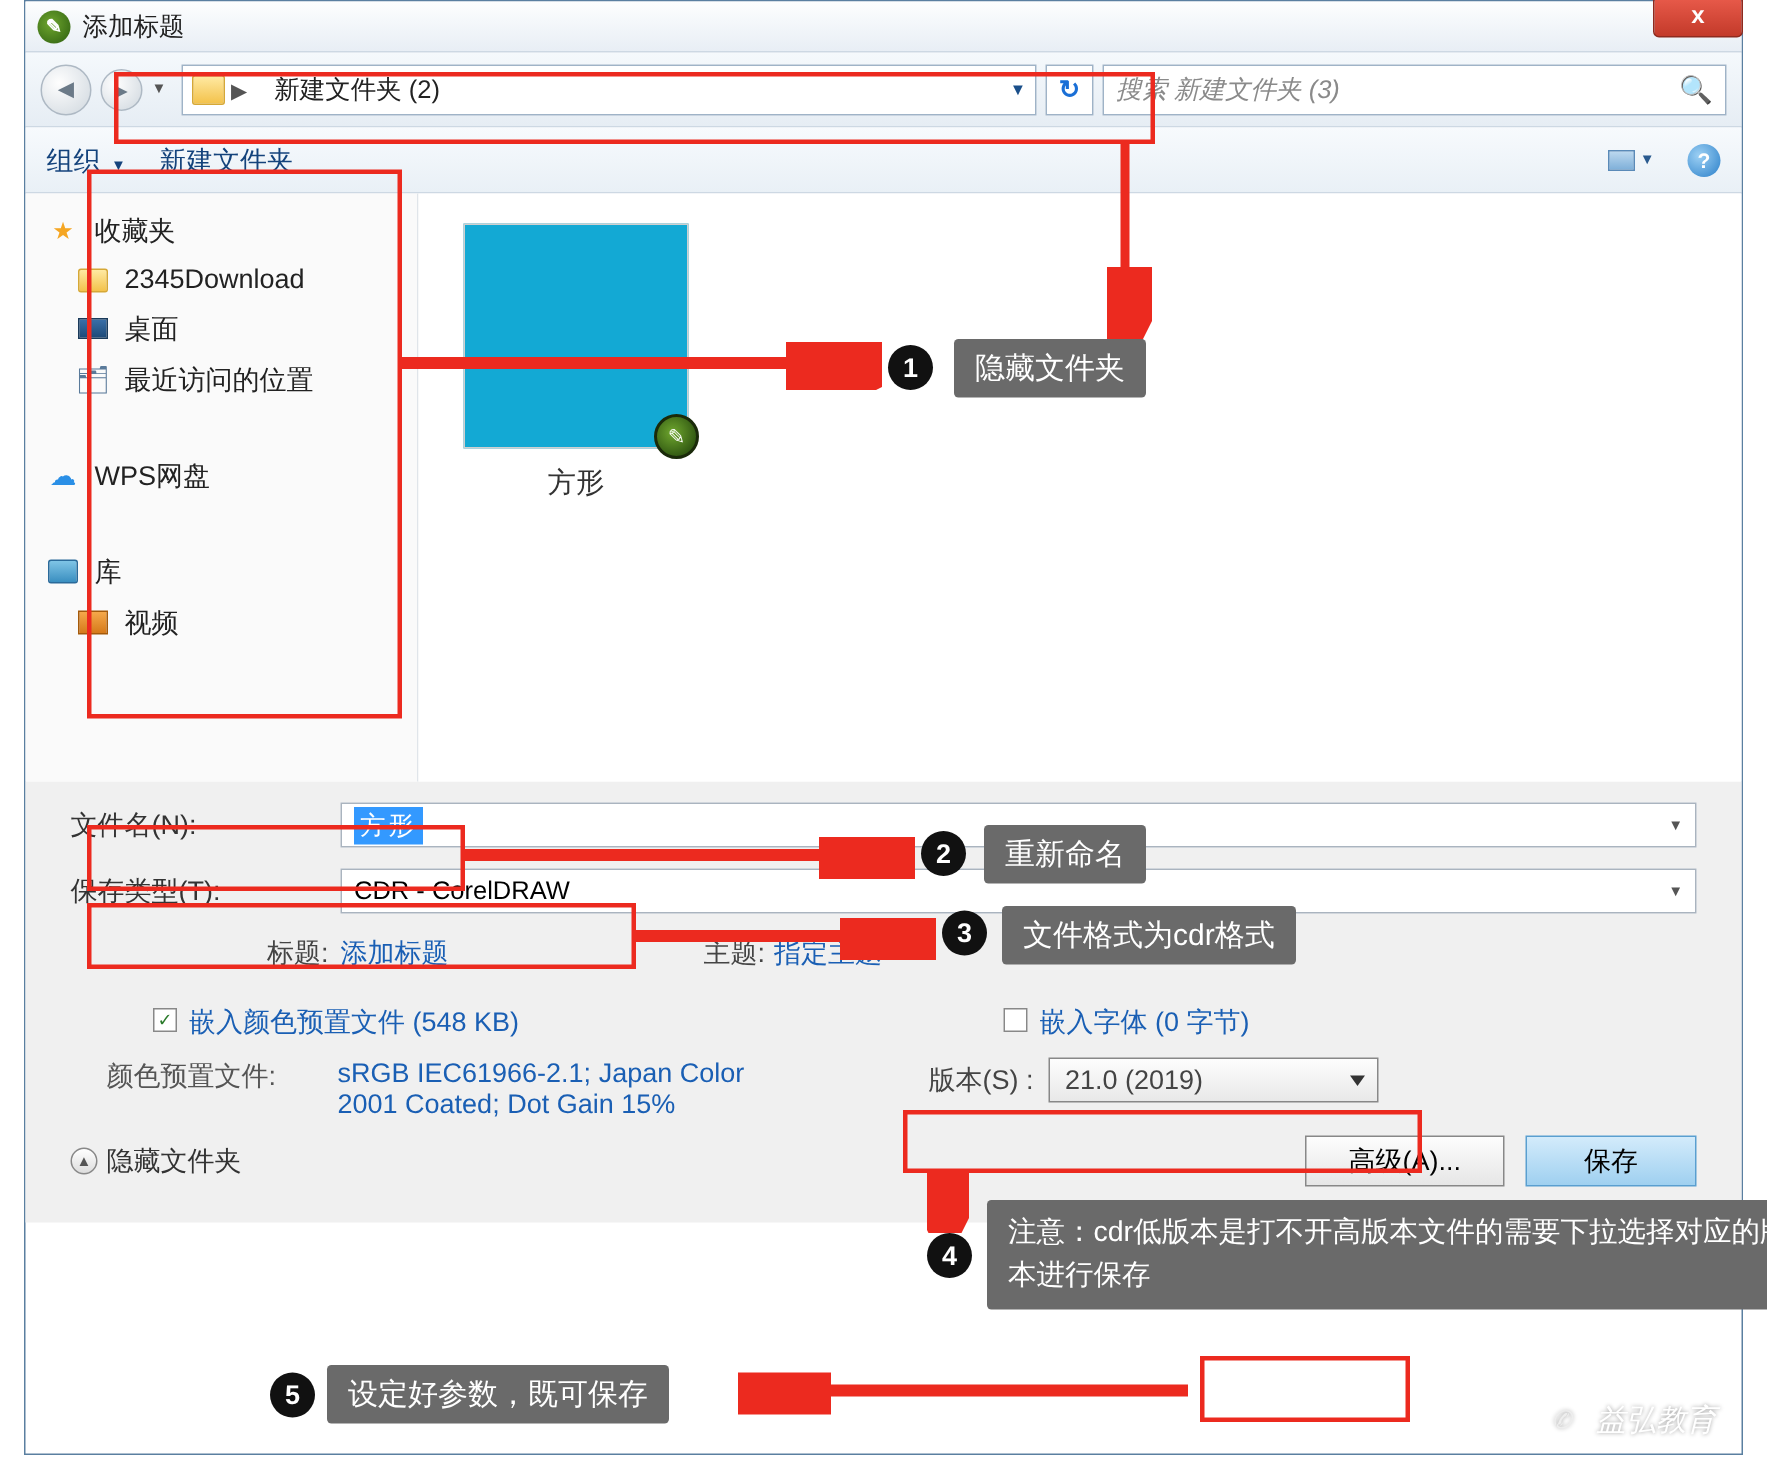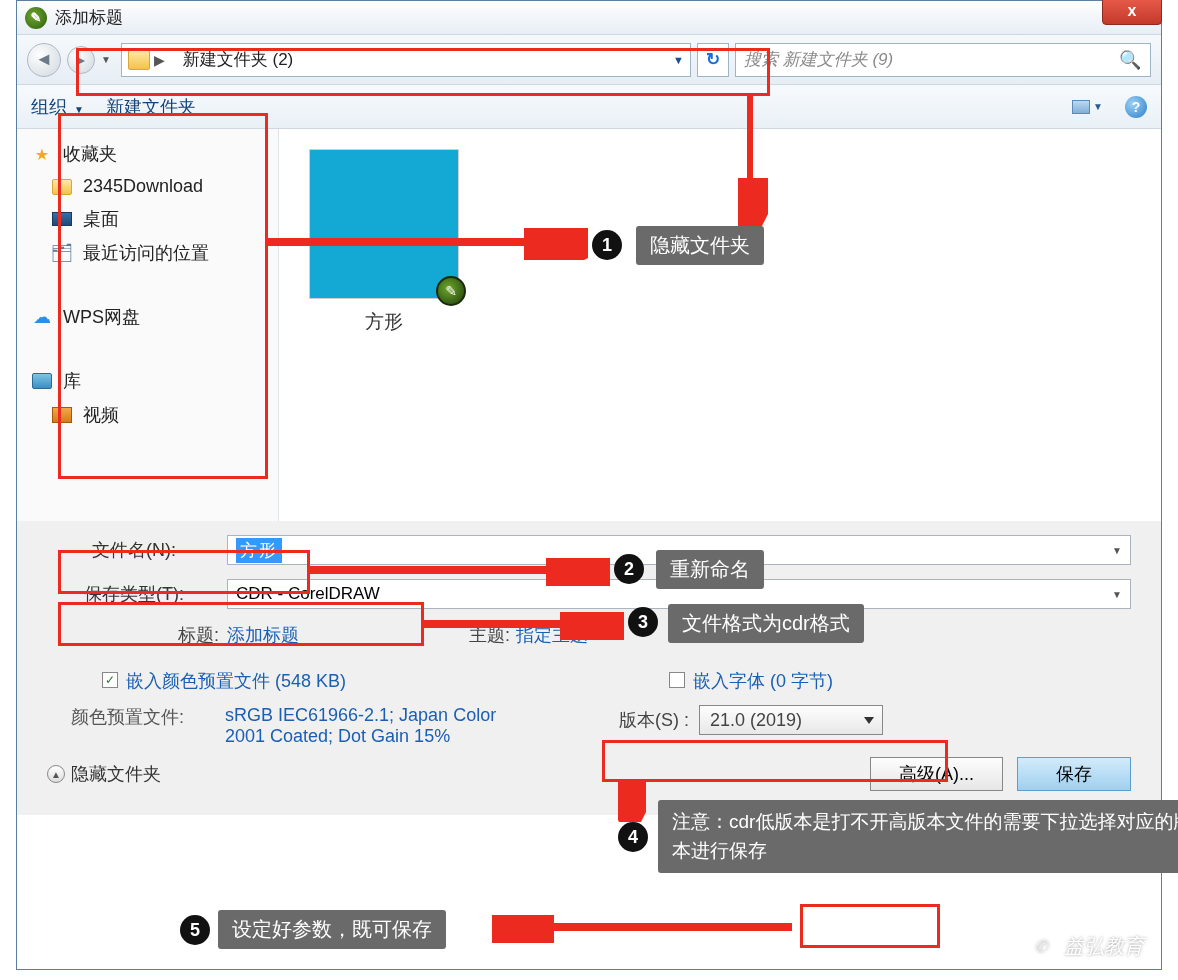--- a/index.html
+++ b/index.html
@@ -42,39 +42,39 @@
 .ic-cloud { color:#2a8fe6;font-size:18px; }
 .ic-lib { background:linear-gradient(#7fc4e6,#3a8fc0);width:20px;height:16px;border:1px solid #2a6a9a;border-radius:2px; }
 .ic-video { background:linear-gradient(#f5a84a,#d67a1a);width:20px;height:16px;border:1px solid #a55a0a; }
 .content-area { flex:1;background:#fff;padding:20px 30px;position:relative; }
 .file-item { width:150px;text-align:center; }
 .file-thumb { width:150px;height:150px;background:#13a9d4;position:relative;border:1px solid #d0d0d0; }
 .file-badge { position:absolute;right:-8px;bottom:-8px;width:30px;height:30px;border-radius:50%;background:radial-gradient(circle at 40% 40%,#6fa62e,#1b3d08);border:2px solid #1a2a0a;display:flex;align-items:center;justify-content:center;color:#fff;font-size:14px; }
 .file-name { margin-top:10px;font-size:19px;color:#333; }
 .form-area { background:#f0f0f0;padding:14px 0 14px 0; }
 .form-row { display:flex;align-items:center;margin-bottom:14px;padding:0 30px; }
-.form-row .lbl { width:180px;text-align:center;font-size:18px;color:#333;padding-right:6px; }
+.form-row .lbl { width:180px;text-align:left;font-size:18px;color:#333;padding-right:6px; }
 .form-row .field { flex:1;height:30px;border:1px solid #aab4bf;background:#fff;display:flex;align-items:center;padding:0 8px;font-size:17px;position:relative; }
 .form-row .field .dd-ar { position:absolute;right:8px;color:#555;font-size:10px; }
 .fn-val { background:#3399ff;color:#fff;padding:1px 4px; letter-spacing:2px;}
 .meta-row { display:flex;padding:0 30px;font-size:18px;margin-bottom:10px; }
 .meta-row .ml { width:180px;text-align:right;padding-right:8px;color:#444; }
 .meta-row .mv { color:#1a5fb4; }
 .meta-row .mr { margin-left:170px;color:#444; }
 .meta-row .mrv { color:#1a5fb4;margin-left:6px; }
 .opts { display:flex;padding:12px 30px 0 30px;gap:60px; }
 .opt-col { flex:1; }
 .chk-row { display:flex;align-items:flex-start;gap:8px;font-size:18px;color:#1a5fb4;margin-bottom:12px; }
 .chk { width:16px;height:16px;border:1px solid #888;background:#fff;display:flex;align-items:center;justify-content:center;color:#2a7a2a;font-size:12px;margin-top:3px; }
 .chk.unchk { color:transparent; }
 .profile-row { display:flex;font-size:18px;gap:33px; }
 .profile-row .pl { width:145px;text-align:right;color:#555;padding-right:8px; }
 .profile-row .pv { color:#1a5fb4;max-width:280px; }
 .ver-row { display:flex;align-items:center;font-size:18px;color:#444;gap:10px; }
-.ver-row .vs { width:184px;height:30px;border:1px solid #888;background:linear-gradient(#fdfdfd,#e8e8e8);display:flex;align-items:center;padding:14px 10px;position:relative; }
+.ver-row .vs { width:220px;height:30px;border:1px solid #888;background:linear-gradient(#fdfdfd,#e8e8e8);display:flex;align-items:center;padding:14px 10px;position:relative; }
 .ver-row .vs .dd-ar { position:absolute;right:8px;color:#333;border-top:7px solid #333;border-left:5px solid transparent;border-right:5px solid transparent;width:0;height:0; }
 .btn-row { display:flex;align-items:center;padding:10px 30px;gap:14px; }
 .btn-row .hide { display:flex;align-items:center;gap:6px;font-size:18px;color:#333; }
 .btn-row .hide-ic { width:18px;height:18px;border-radius:50%;border:1px solid #888;background:linear-gradient(#fff,#ddd);display:flex;align-items:center;justify-content:center;font-size:10px;color:#555; }
 .btn-row .sp { flex:1; }
 .btn { height:34px;padding:0 28px;border:1px solid #888;background:linear-gradient(#fdfdfd,#e6e6e6);font-size:18px;display:flex;align-items:center; }
 .btn.primary { background:linear-gradient(#d3ebfb,#9fd0f0);border:1px solid #5a9fd0;padding:0 38px; }
 
 .ann-box { position:absolute;border:3px solid #ec2a1f;pointer-events:none; }
 .ann-arrow { position:absolute;pointer-events:none; }
@@ -101,21 +101,21 @@
     <div class="path-box">
       <div class="folder-icon"></div>
       <span class="bc-sep">▶</span>
       <span class="bc">新建文件夹 (2)</span>
       <span class="path-dd">▼</span>
     </div>
     <div class="refresh-btn">
         <span style="color:#1a6fd6;">↻</span>
       </div>
     <div class="search-box">
-      <span class="ph">搜索 新建文件夹 (9)</span>
+      <span class="ph">搜索 新建文件夹 (3)</span>
       <span class="mag">🔍</span>
     </div>
   </div>
 
   <div class="toolbar">
     <div class="grp"><span>组织</span> <span class="dd">▼</span></div>
     <div class="grp">新建文件夹</div>
     <div class="spacer"></div>
     <div class="view-btn">
         <div class="vsq"></div>

